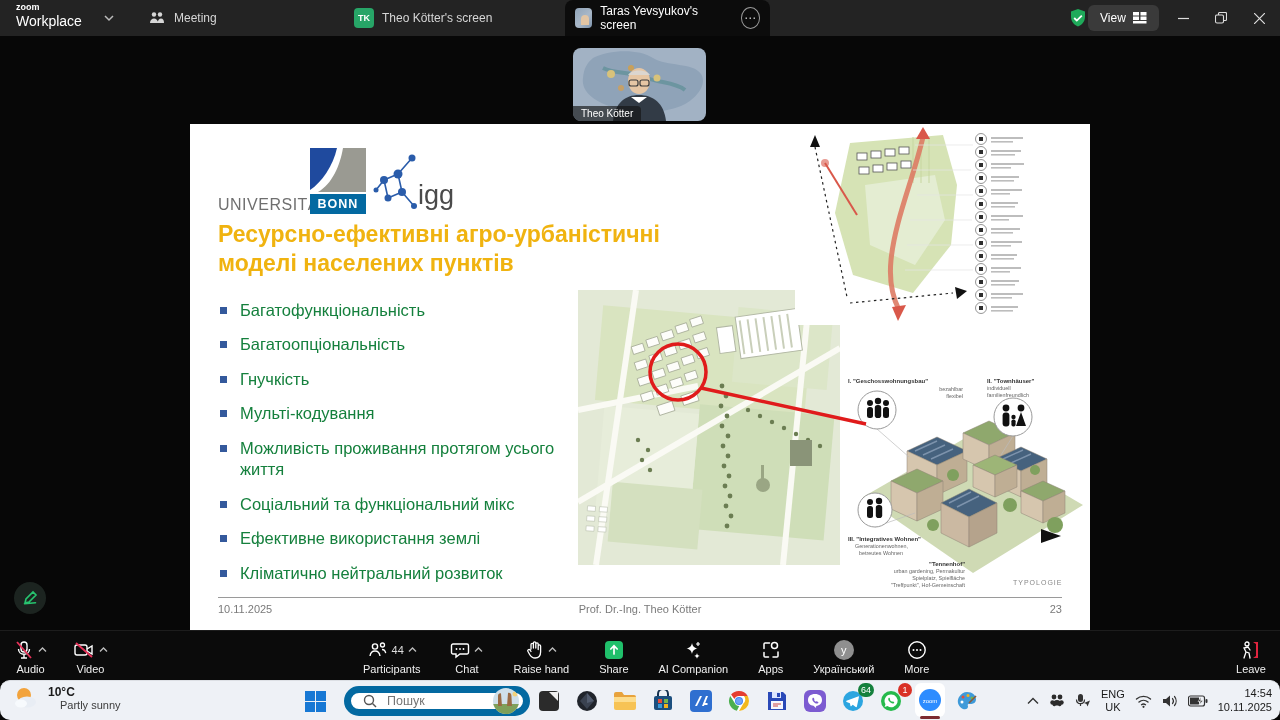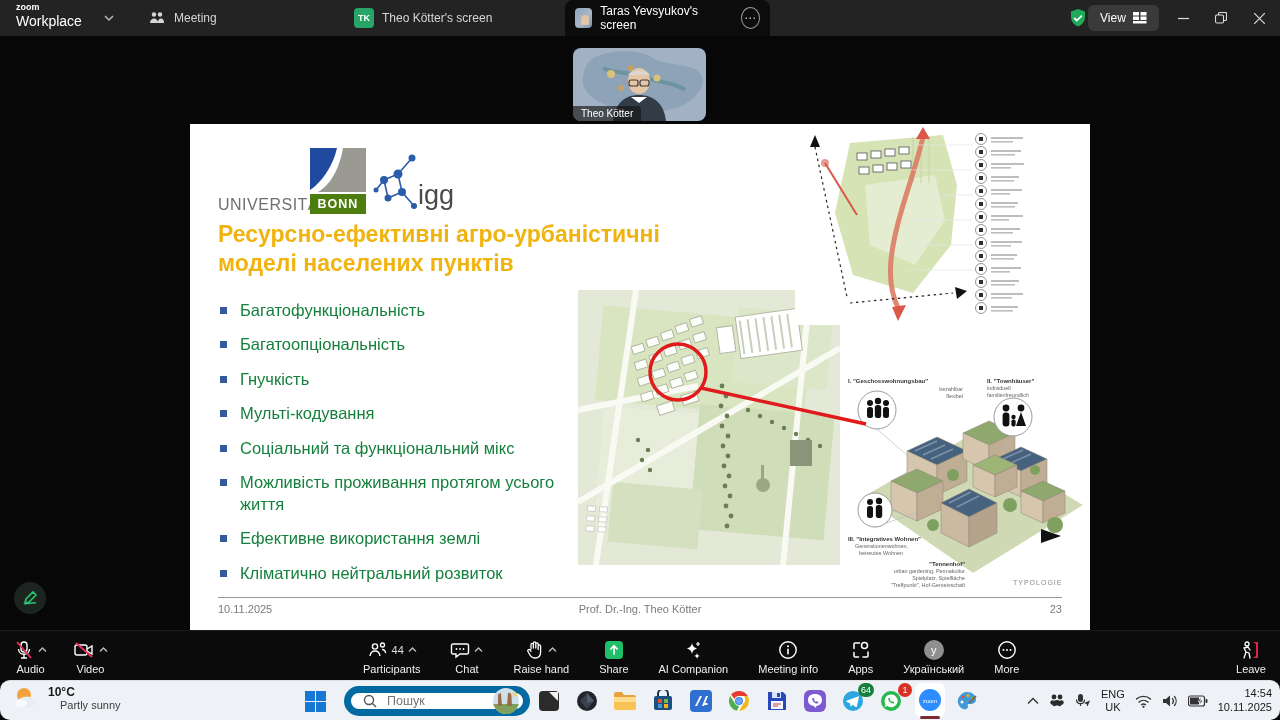--- a/index.html
+++ b/index.html
@@ -28,21 +28,21 @@
             color:#fff;font-size:12px;display:flex;align-items:center;gap:7px;padding:0 12px;}
   .winctl{position:absolute;top:0;width:42px;height:36px;display:flex;align-items:center;justify-content:center;color:#ddd;}
 
   
   #stage{position:absolute;left:0;top:36px;width:1280px;height:594px;background:#070707;}
   #video-tile{position:absolute;left:573px;top:12px;width:133px;height:73px;border-radius:8px;overflow:hidden;}
   #video-name{position:absolute;left:0;bottom:0;background:rgba(20,20,20,.65);color:#fff;
               font-size:10px;padding:2px 8px;border-radius:0 4px 0 0;}
   #slide{position:absolute;left:190px;top:88px;width:900px;height:506px;background:#fff;overflow:hidden;}
   .uni-text{position:absolute;left:28px;top:72px;font-size:16px;color:#6f6f6f;letter-spacing:.5px;}
-  .bonn-box{position:absolute;left:120px;top:70px;width:56px;height:20px;background:#4d7c0f;color:#fff;
+  .bonn-box{position:absolute;left:120px;top:70px;width:56px;height:20px;background:#0369a1;color:#fff;
             font-size:12.5px;font-weight:700;display:flex;align-items:center;justify-content:center;letter-spacing:1px;}
   .igg-text{position:absolute;left:228px;top:56px;font-size:27px;color:#4a4a4a;}
   .slide-title{position:absolute;left:28px;top:96px;font-size:23px;font-weight:700;color:#f0b310;line-height:1.28;width:560px;}
   .bullets{position:absolute;left:30px;top:176px;width:336px;margin:0;padding:0;list-style:none;}
   .bullets li{position:relative;padding-left:20px;margin-bottom:13px;font-size:16.5px;color:#15803d;line-height:1.3;}
   .bullets li:before{content:"";position:absolute;left:0;top:7px;width:7px;height:7px;background:#34599c;}
   .slide-footer-line{position:absolute;left:28px;top:473px;width:844px;height:1px;background:#9a9a9a;}
   .sf{position:absolute;top:479px;font-size:11px;color:#7a7a7a;}
   .figure{position:absolute;background:#fff;}
   #annotate-btn{position:absolute;left:14px;top:546px;width:32px;height:32px;border-radius:50%;
@@ -194,22 +194,22 @@
       <div class="slide-title">
         <div>Ресурсно-ефективні агро-урбаністичні</div>
         <div>моделі населених пунктів</div>
       </div>
 
       <ul class="bullets">
         <li>Багатофункціональність</li>
         <li>Багатоопціональність</li>
         <li>Гнучкість</li>
         <li>Мульті-кодування</li>
+        <li>Можливість проживання протягом усього життя</li>
         <li>Соціальний та функціональний мікс</li>
-        <li>Можливість проживання протягом усього життя</li>
         <li>Ефективне використання землі</li>
         <li>Кліматично нейтральний розвиток</li>
       </ul>
 
       <div class="figure" style="left:388px;top:166px;width:262px;height:275px;z-index:1">
         <svg width="262" height="275" viewBox="0 0 262 275">
           <rect width="262" height="275" fill="#e3e9d6"></rect>
           <g transform="rotate(5 131 137)">
             <rect x="15" y="25" width="210" height="95" fill="#d9e4c0"></rect>
             <rect x="120" y="115" width="135" height="125" fill="#cfdeb8"></rect>
@@ -585,30 +585,20 @@
             <path d="M9 3c.8 3.4 2 4.6 5.5 5.5C11 9.4 9.8 10.6 9 14c-.8-3.4-2-4.6-5.5-5.5C7 7.6 8.2 6.4 9 3z" fill="#fff"></path>
             <path d="M15 2v4M13 4h4" stroke="#fff" stroke-width="1.2"></path>
             <path d="M14 13c.4 1.8 1 2.5 2.8 2.9-1.8.4-2.4 1.1-2.8 2.9-.4-1.8-1-2.5-2.8-2.9 1.8-.4 2.4-1.1 2.8-2.9z" fill="#fff"></path>
           </svg>
         </div>
         <div class="tlabel">AI Companion</div>
       </div>
       <div class="titem">
         <div class="trow">
           <svg width="20" height="20" viewBox="0 0 20 20">
-            <circle cx="10" cy="10" r="8.2" fill="none" stroke="#fff" stroke-width="1.4"></circle>
-            <circle cx="10" cy="6.3" r="1" fill="#fff"></circle>
-              <rect x="9.2" y="8.6" width="1.6" height="6" rx=".8" fill="#fff"></rect>
-          </svg>
-        </div>
-        <div class="tlabel">Meeting info</div>
-      </div>
-      <div class="titem">
-        <div class="trow">
-          <svg width="20" height="20" viewBox="0 0 20 20">
             <path d="M8.5 3H4a1 1 0 00-1 1v4.5" fill="none" stroke="#fff" stroke-width="1.5" stroke-linecap="round"></path>
             <circle cx="13.5" cy="5.5" r="3" fill="none" stroke="#fff" stroke-width="1.5"></circle>
             <path d="M3 12.5V16a1 1 0 001 1h3.5M12 17h4a1 1 0 001-1v-4" fill="none" stroke="#fff" stroke-width="1.5" stroke-linecap="round"></path>
           </svg>
         </div>
         <div class="tlabel">Apps</div>
       </div>
       <div class="titem">
         <div class="trow">
           <div style="width:20px;height:20px;border-radius:50%;background:#8f8f8f;color:#fff;font-size:11px;display:flex;align-items:center;justify-content:center;">у</div>

